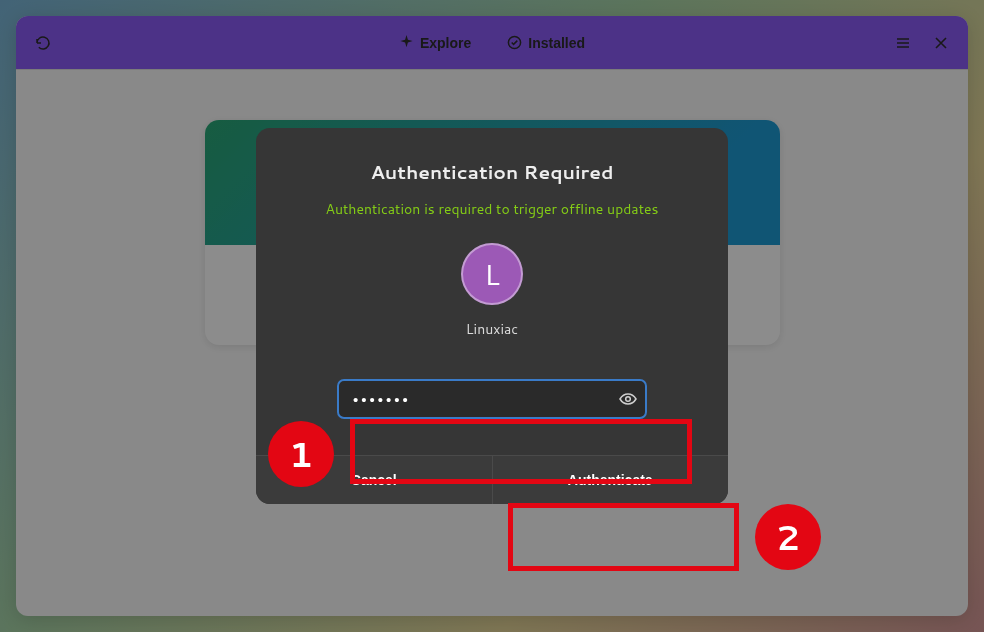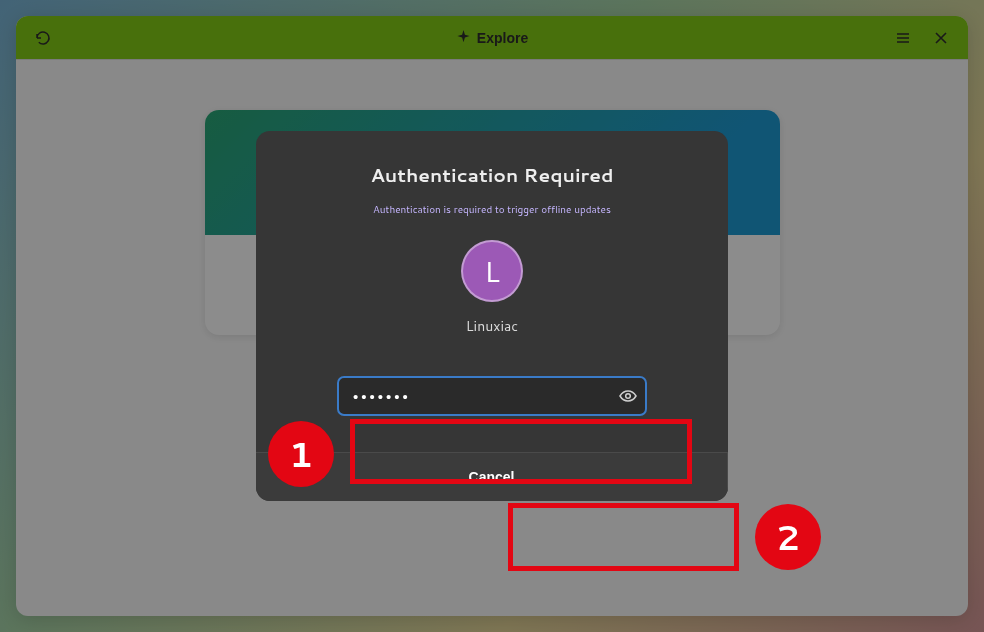--- a/index.html
+++ b/index.html
@@ -16,26 +16,26 @@
       top: 16px;
       left: 16px;
       right: 16px;
       bottom: 16px;
       background: #fafafa;
       border-radius: 12px;
       overflow: hidden;
       box-shadow: 0 4px 20px rgba(0,0,0,0.15);
     }
     .headerbar {
-      height: 44px;
+      height: 54px;
       display: flex;
       align-items: center;
       justify-content: space-between;
       padding: 0 10px;
-      background: #84cc16;
+      background: #8b5cf6;
       border-bottom: 1px solid #e0e0e0;
     }
     .headerbar-left, .headerbar-right {
       display: flex;
       align-items: center;
       gap: 4px;
       width: 120px;
     }
     .headerbar-right { justify-content: flex-end; }
     .headerbar-center {
@@ -129,22 +129,22 @@
       display: flex;
       flex-direction: column;
       align-items: center;
     }
     .dialog-title {
       font-size: 19px;
       font-weight: 700;
       margin-bottom: 14px;
     }
     .dialog-subtitle {
-      font-size: 10px;
-      color: #c4b5fd;
+      font-size: 14px;
+      color: #84cc16;
       margin-bottom: 24px;
     }
     .avatar {
       width: 62px;
       height: 62px;
       border-radius: 50%;
       background: #9c59b6;
       display: flex;
       align-items: center;
       justify-content: center;
@@ -238,20 +238,27 @@
           <path d="M2 8a6 6 0 1 1 1.8 4.3M2 8V4M2 8h4"></path>
         </svg>
       </button>
     </div>
     <div class="headerbar-center">
       <button class="tab-btn">
         <svg width="15" height="15" viewBox="0 0 16 16" fill="#2e2e2e">
             <path d="M8 0l1.5 5 5 1.5-5 1.5L8 13l-1.5-5-5-1.5 5-1.5z"></path>
           </svg>
         <span>Explore</span>
+      </button>
+      <button class="tab-btn">
+        <svg width="15" height="15" viewBox="0 0 16 16" fill="none" stroke="#2e2e2e" stroke-width="1.6">
+            <circle cx="8" cy="8" r="6.5"></circle>
+            <path d="M5 8l2 2 4-4"></path>
+          </svg>
+        <span>Installed</span>
       </button>
     </div>
     <div class="headerbar-right">
       <button class="icon-btn">
         <svg width="16" height="16" viewBox="0 0 16 16" fill="none" stroke="#2e2e2e" stroke-width="1.6">
             <path d="M2 4h12M2 8h12M2 12h12"></path>
           </svg>
       </button>
       <button class="icon-btn">
         <svg width="14" height="14" viewBox="0 0 14 14" fill="none" stroke="#2e2e2e" stroke-width="1.6">
@@ -286,20 +293,21 @@
         <span class="eye-icon">
           <svg width="18" height="18" viewBox="0 0 18 18" fill="none" stroke="currentColor" stroke-width="1.5">
               <path d="M1 9s3-5 8-5 8 5 8 5-3 5-8 5-8-5-8-5z"></path>
               <circle cx="9" cy="9" r="2.3"></circle>
             </svg>
         </span>
       </div>
     </div>
     <div class="dialog-actions">
       <button class="dialog-btn">Cancel</button>
+      <button class="dialog-btn">Authenticate</button>
     </div>
   </div>
 </div>
 
 <div class="highlight-box hl-1"></div>
 <div class="highlight-box hl-2"></div>
 <div class="marker marker-1">1</div>
 <div class="marker marker-2">2</div>
 
 </body></html>

